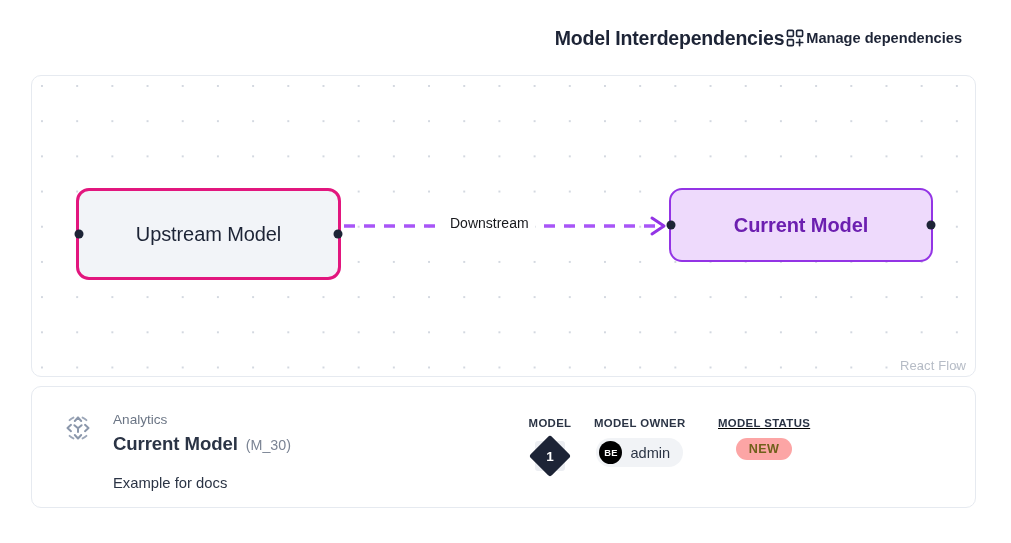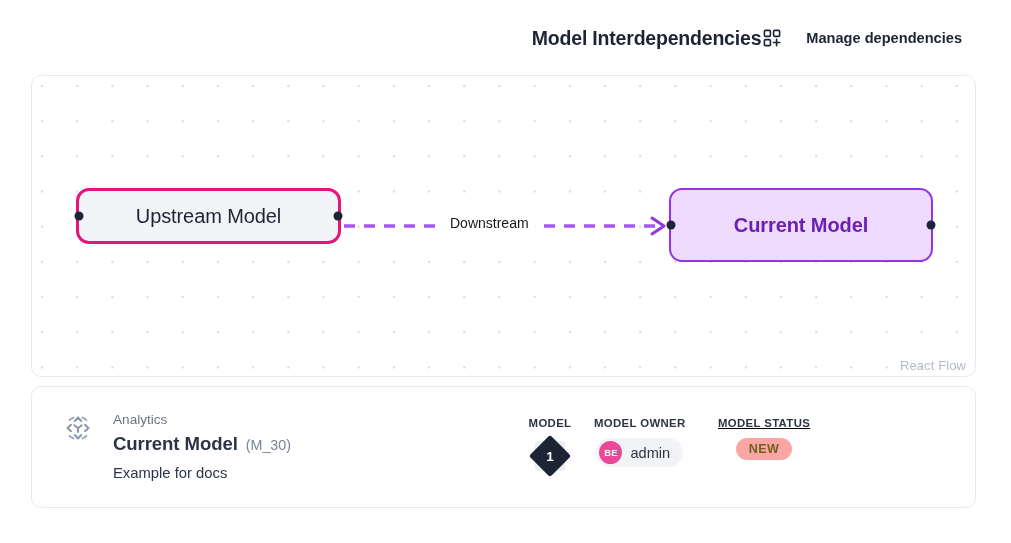--- a/index.html
+++ b/index.html
@@ -36,21 +36,21 @@
     font-size: 19.5px;
     font-weight: 600;
     color: #1d2436;
     letter-spacing: -0.2px;
     white-space: nowrap;
   }
 
   .manage-btn {
     display: flex;
     align-items: center;
-    gap: 25px;
+    gap: 2px;
     background: none;
     border: none;
     cursor: pointer;
     padding: 4px 2px;
     font-family: inherit;
   }
   .manage-btn-label {
     font-size: 14.6px;
     font-weight: 600;
     color: #1d2436;
@@ -90,21 +90,21 @@
     align-items: center;
     justify-content: center;
     border-radius: 13px;
     cursor: grab;
   }
 
   .node-upstream {
     left: 44px;
     top: 112px;
     width: 265px;
-    height: 56px;
+    height: 92px;
     background: #f2f4f8;
     border: 3.5px solid #e2167e;
   }
   .node-upstream .node-label {
     font-size: 20px;
     font-weight: 500;
     color: #1d2436;
     letter-spacing: -0.1px;
   }
 
@@ -205,21 +205,21 @@
     letter-spacing: -0.1px;
   }
   .detail-code {
     font-size: 14.3px;
     color: #7b8494;
   }
   .detail-desc {
     font-size: 14.8px;
     color: #2b3445;
     line-height: 24px;
-    margin-top: 2px;
+    margin-top: 12px;
   }
 
   
   .meta-col { position: absolute; text-align: center; }
   .meta-label {
     font-size: 11.4px;
     font-weight: 700;
     color: #2b3445;
     letter-spacing: 0.35px;
     white-space: nowrap;
@@ -269,21 +269,21 @@
     gap: 8px;
     background: #f1f3f6;
     border-radius: 999px;
     padding: 3px 13px 3px 3px;
     cursor: pointer;
   }
   .owner-avatar {
     width: 23px;
     height: 23px;
     border-radius: 50%;
-    background: #ec4899;
+    background: #000000;
     color: #ffffff;
     font-size: 9.3px;
     font-weight: 700;
     display: flex;
     align-items: center;
     justify-content: center;
     letter-spacing: 0.2px;
   }
   .owner-name {
     font-size: 14.6px;

